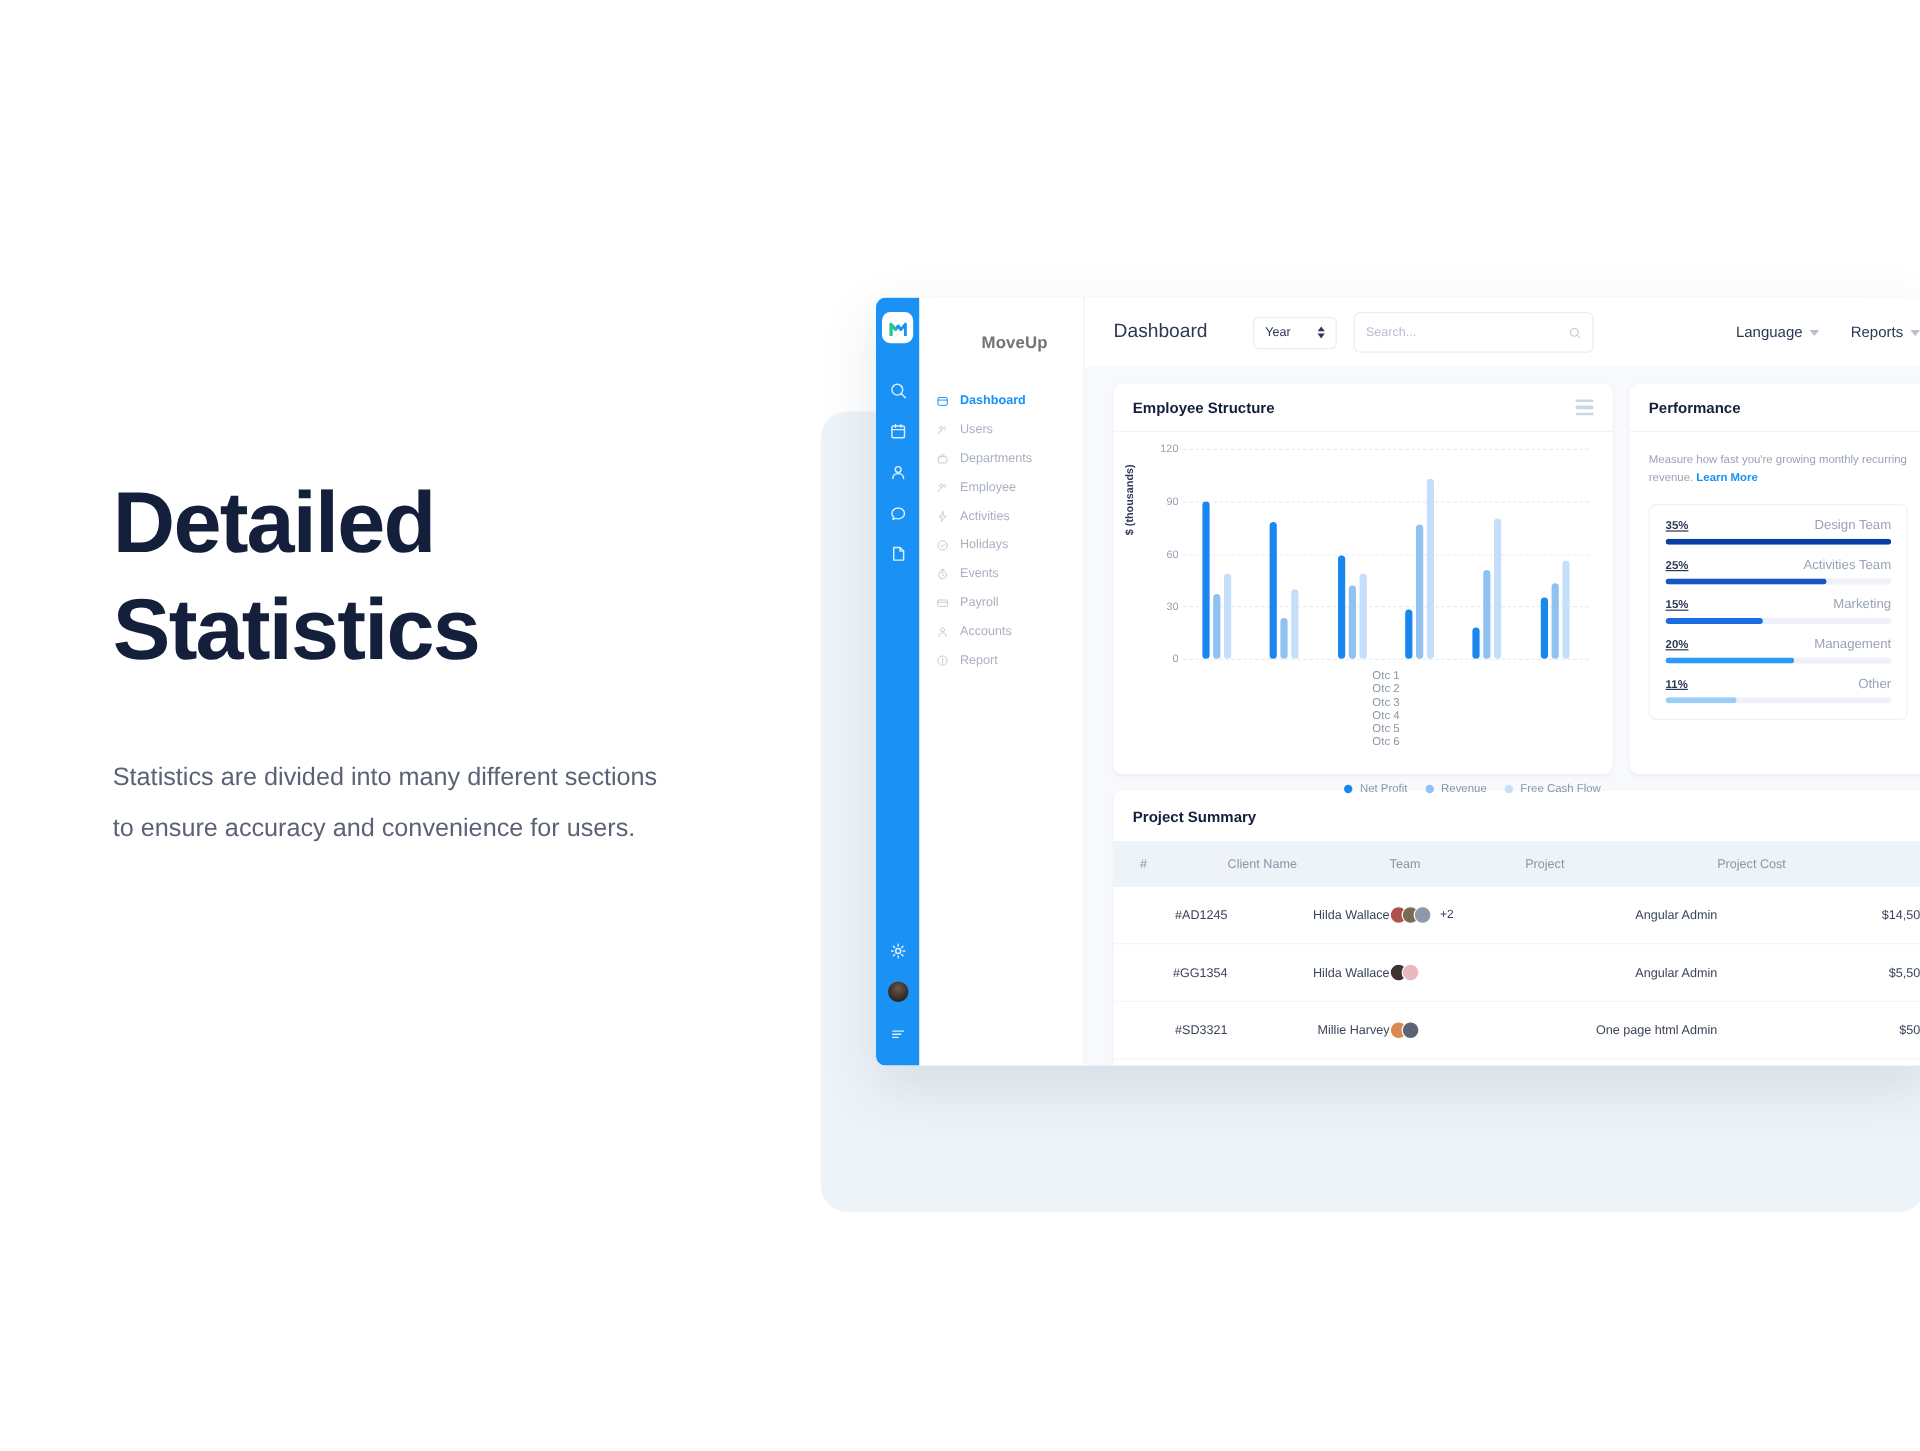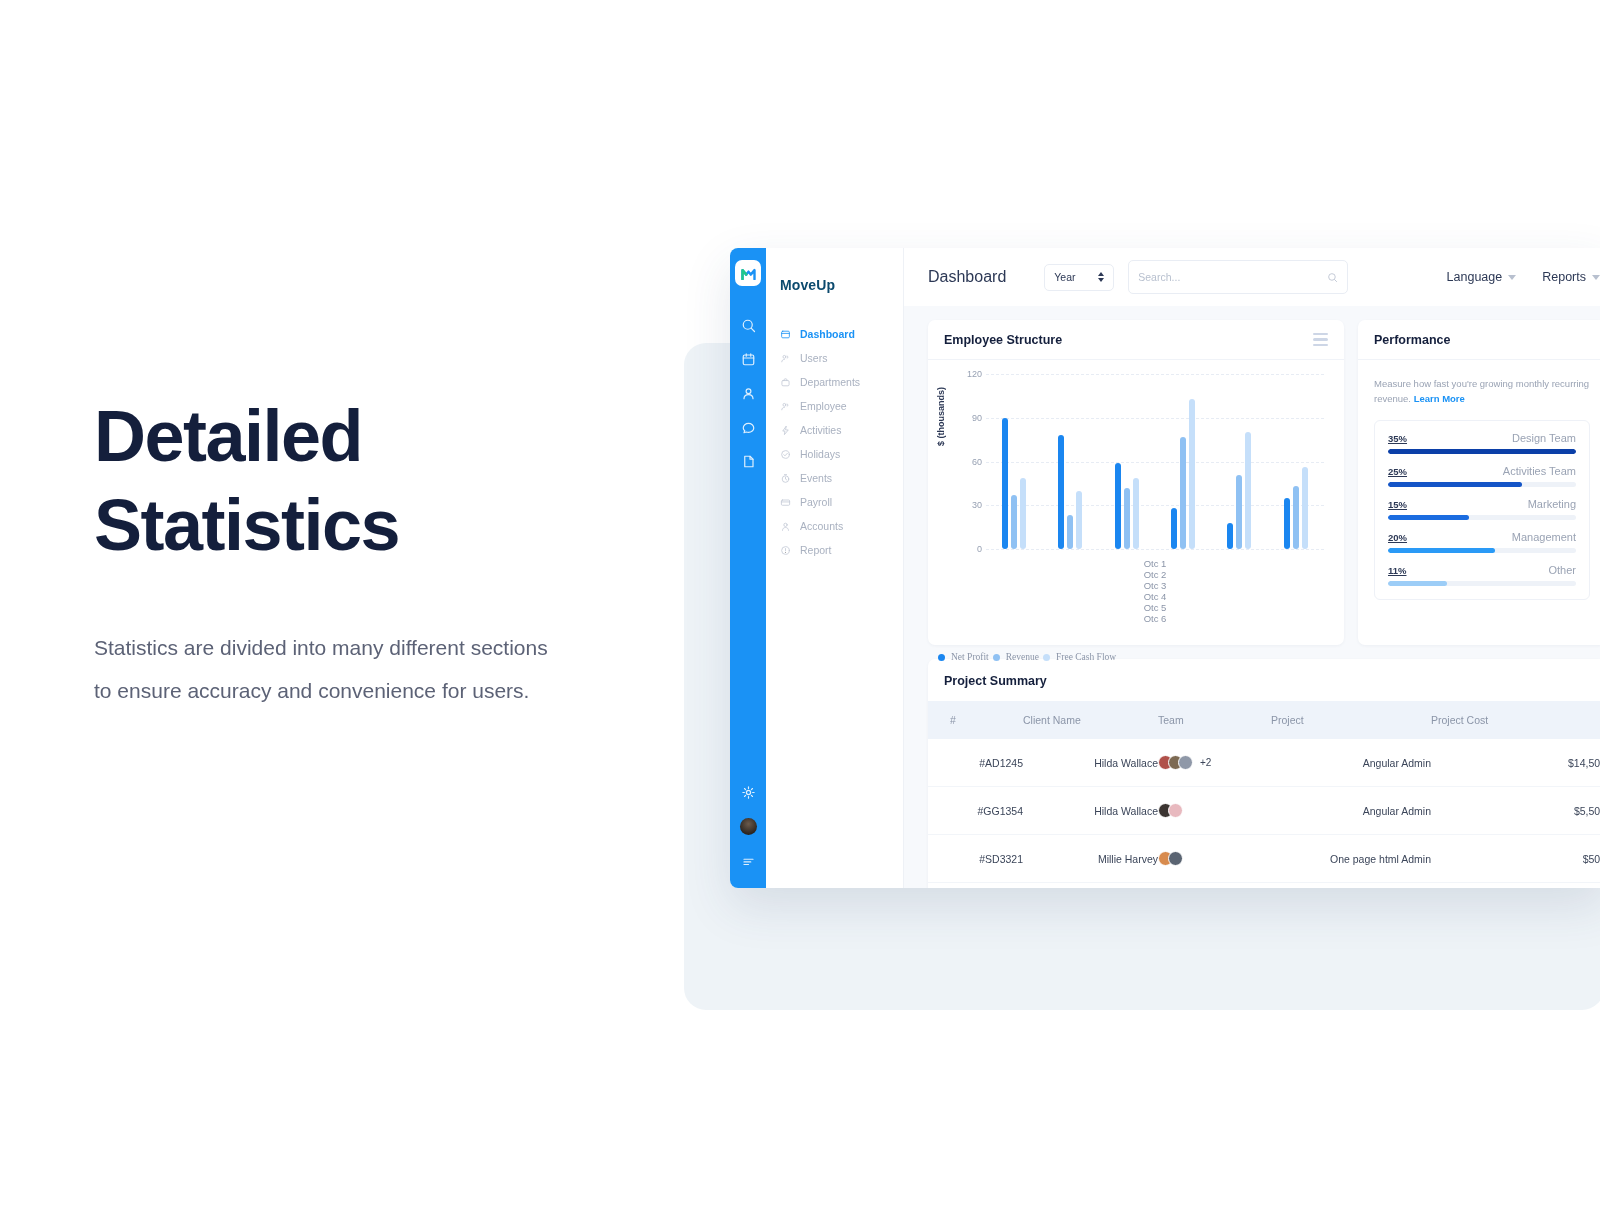--- a/index.html
+++ b/index.html
@@ -63,21 +63,21 @@
     background: radial-gradient(circle at 50% 35%, #6b5a4c 0%, #2d2620 70%, #16120e 100%);
     margin: 9px 0;
   }
 
   
   .sidebar {
     width: 138px; flex: 0 0 138px; background: #fff;
     border-right: 1px solid #eef1f6; padding-top: 16px;
   }
   .brand { display: flex; align-items: center; height: 42px; padding-left: 14px; }
-  .brand-name { font-size: 14px; font-weight: 700; color: #0c4a6e; letter-spacing: .1px; }
+  .brand-name { font-size: 14px; font-weight: 700; color: #737373; letter-spacing: .1px; margin-left: 38px; }
   .menu { margin-top: 16px; }
   .menu-item {
     display: flex; align-items: center; height: 24px;
     padding-left: 14px; gap: 9px; cursor: pointer;
   }
   .menu-item svg { width: 11px; height: 11px; stroke: #c3cad6; fill: none;
     stroke-width: 1.5; stroke-linecap: round; stroke-linejoin: round; flex: 0 0 11px; }
   .menu-label { font-size: 10.5px; color: #a9b1c0; white-space: nowrap; }
   .menu-item.active svg { stroke: #1a92f5; }
   .menu-item.active .menu-label { color: #1a92f5; font-weight: 700; }
@@ -94,21 +94,21 @@
     border-radius: 5px; display: flex; align-items: center;
     justify-content: space-between; padding: 0 9px; cursor: pointer;
   }
   .year-sel span { font-size: 10.5px; color: #2c3855; }
   .spin { display: flex; flex-direction: column; gap: 2px; }
   .spin i { width: 0; height: 0; border-left: 3.5px solid transparent;
     border-right: 3.5px solid transparent; }
   .spin i.up { border-bottom: 4px solid #2c3855; }
   .spin i.dn { border-top: 4px solid #2c3855; }
   .searchbox {
-    margin-left: 14px; width: 220px; height: 27px; border: 1px solid #e9edf4;
+    margin-left: 14px; width: 200px; height: 27px; border: 1px solid #e9edf4;
     border-radius: 5px; display: flex; align-items: center; padding: 16px 9px;
   }
   .searchbox input {
     flex: 1; border: 0; outline: none; font-size: 10.5px; color: #2c3855;
     font-family: "Liberation Sans", sans-serif; background: transparent;
   }
   .searchbox input::placeholder { color: #b8c0cf; }
   .searchbox svg { width: 11px; height: 11px; stroke: #b8c0cf; fill: none; stroke-width: 1.5; }
   .topnav { margin-left: auto; display: flex; align-items: center; gap: 26px; padding-right: 6px; }
   .topnav-item { display: flex; align-items: center; gap: 6px; cursor: pointer; white-space: nowrap; }
@@ -143,21 +143,21 @@
   }
   .gridline {
     position: absolute; left: 0; right: 0; border-top: 1px dashed #e7ecf4; height: 0;
   }
   .bars { position: absolute; left: 0; right: 0; bottom: 0; top: 0;
     display: flex; align-items: flex-end; }
   .grp { flex: 1; display: flex; align-items: flex-end; justify-content: center; gap: 3px; }
   .bar { width: 6px; border-radius: 3px; }
   .xticks { display: flex; margin-left: 48px; margin-right: 10px; margin-top: 9px; flex-direction: column; }
   .xtick { flex: 1; text-align: center; font-size: 9.5px; color: #8b95a8; }
-  .legend { display: flex; justify-content: flex-start; gap: 4px; margin-top: 28px; font-family: Liberation Serif, serif; }
+  .legend { display: flex; justify-content: flex-end; gap: 15px; margin-top: 28px; }
   .leg { display: flex; align-items: center; gap: 6px; }
   .dot { width: 7px; height: 7px; border-radius: 50%; }
   .leg span { font-size: 9.5px; color: #8b95a8; }
 
   
   .perf-card { flex: 1; height: 325px; min-width: 0; }
   .perf-body { padding: 16px 16px 0 16px; }
   .perf-desc { font-size: 9.5px; line-height: 15px; color: #9aa3b4; }
   .perf-desc a { color: #1a92f5; font-weight: 700; text-decoration: none; }
   .perf-list {

